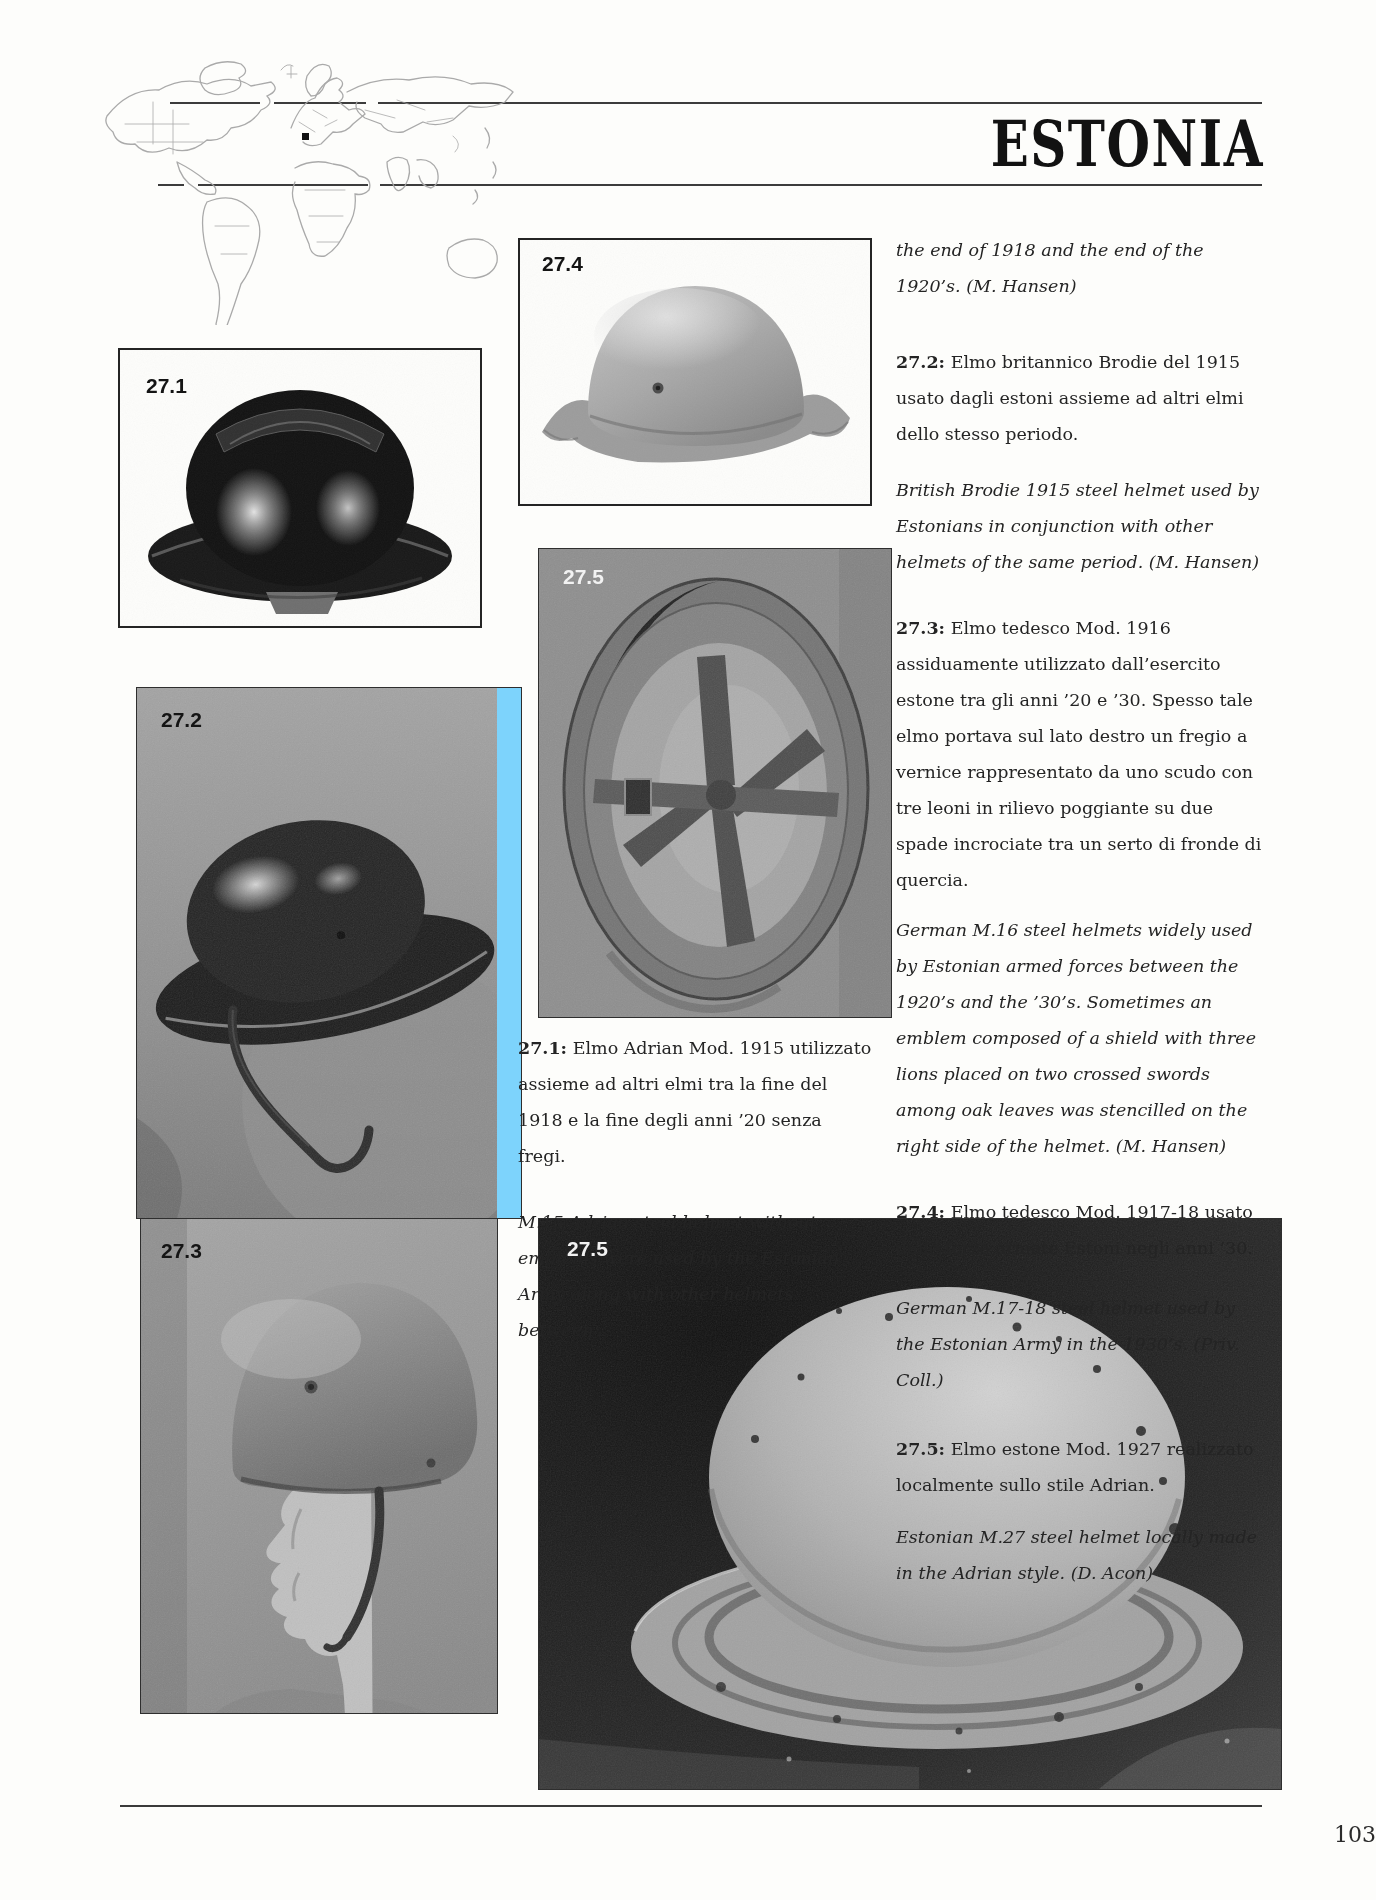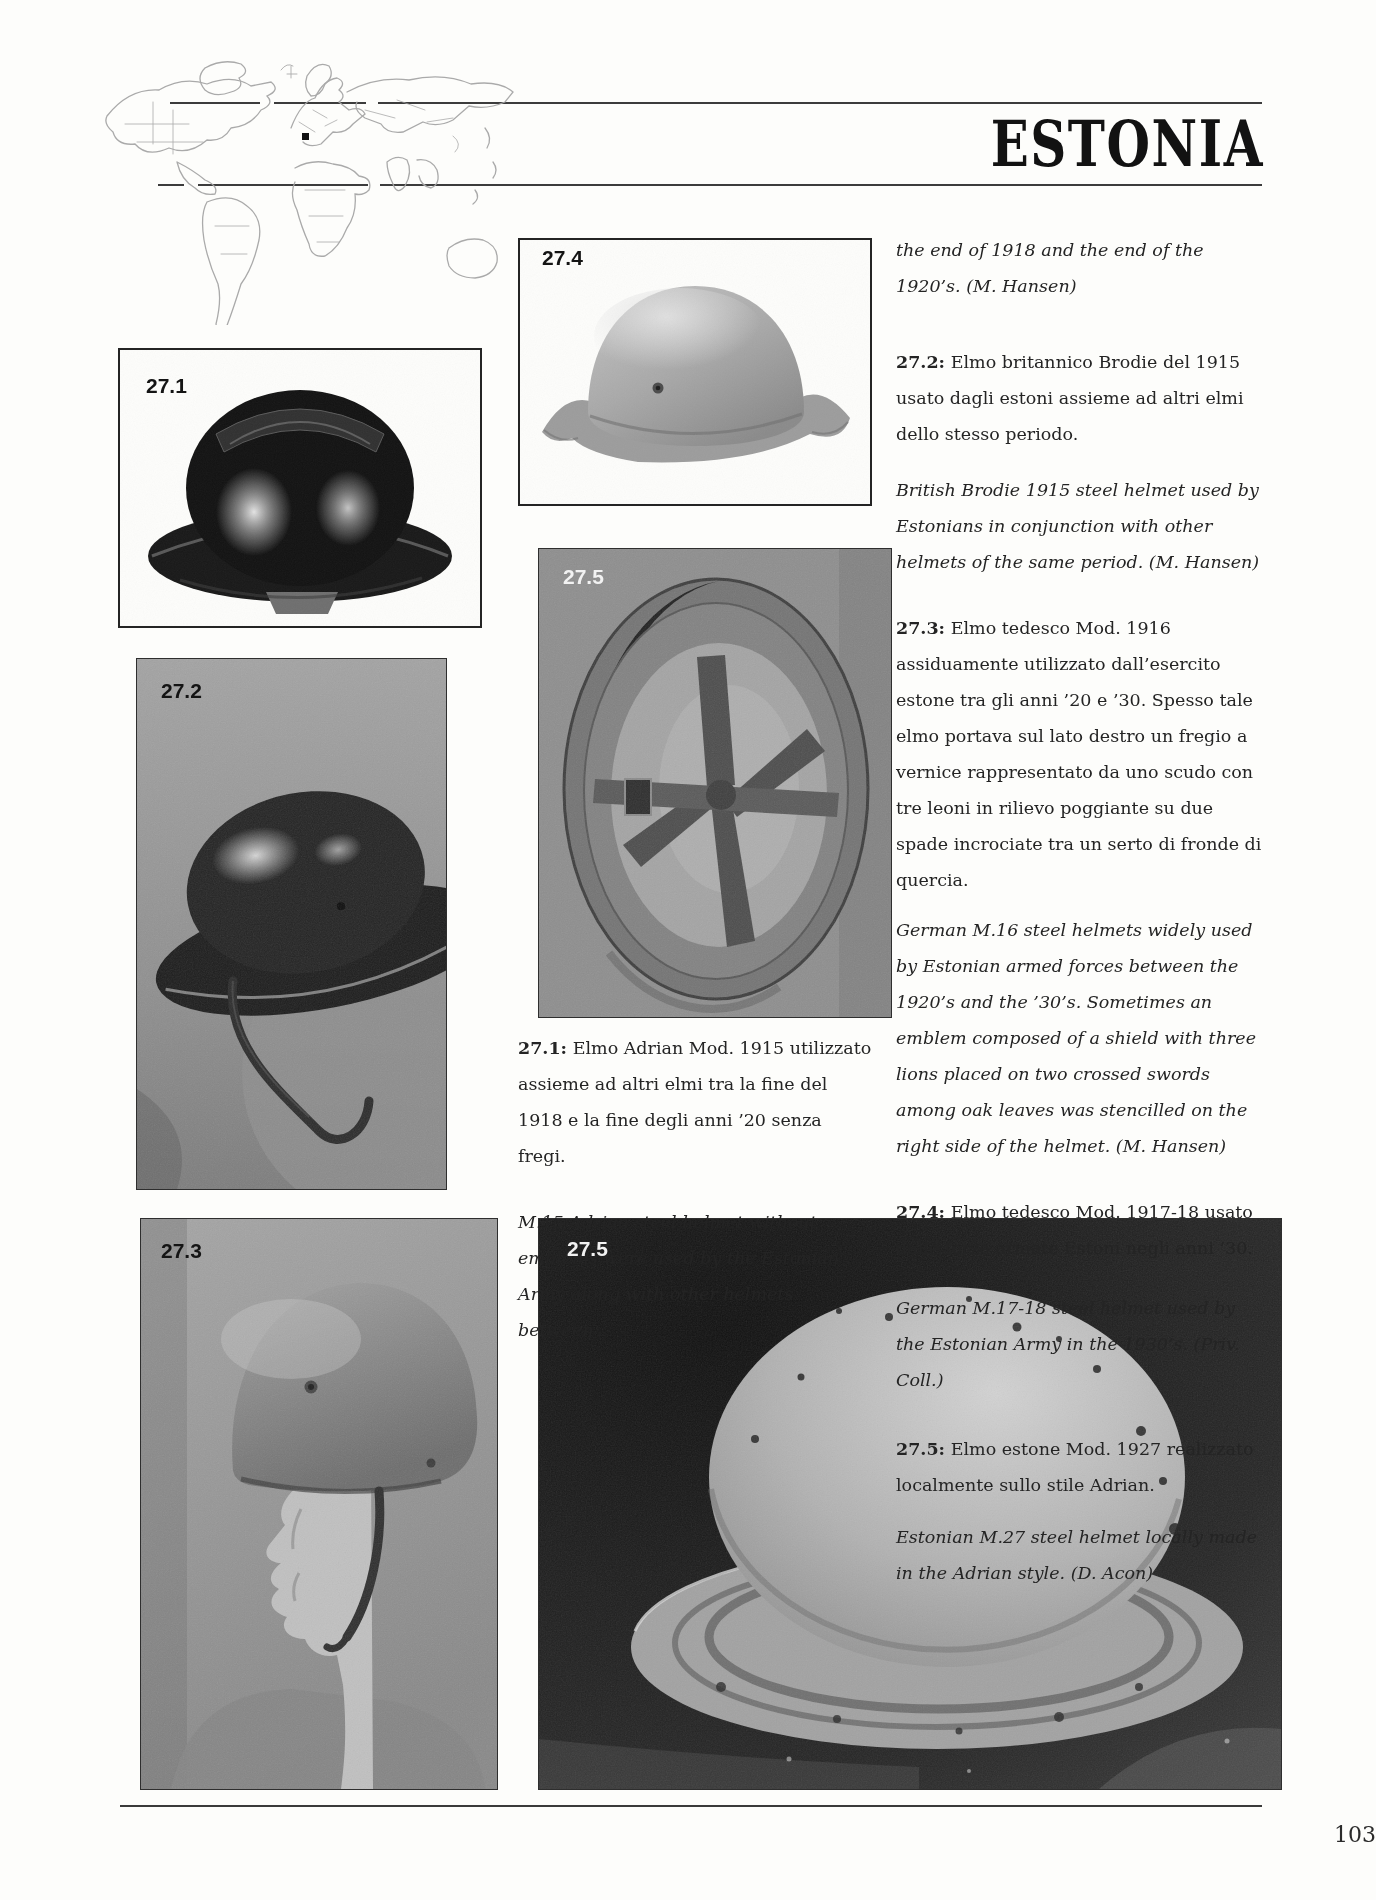--- a/index.html
+++ b/index.html
@@ -104,21 +104,21 @@
       <path d="M22,192 Q48,146 82,166 L268,166 Q298,138 330,178 Q322,204 290,194 Q228,226 118,222 Q68,214 52,198 Q34,206 22,192 Z" fill="#9c9c9c"></path>
       <path d="M68,172 C68,90 116,46 175,46 C236,46 284,92 284,172 C284,192 238,206 175,206 C112,206 68,192 68,172 Z" fill="url(#g44)"></path>
       <ellipse cx="160" cy="96" rx="86" ry="48" fill="url(#hl44)"></ellipse>
       <path d="M70,176 Q175,212 282,174" fill="none" stroke="#6f6f6f" stroke-width="3" opacity="0.6"></path>
       <circle cx="138" cy="148" r="5.5" fill="#4a4a4a"></circle>
         <circle cx="138" cy="148" r="2.3" fill="#1c1c1c"></circle>
       <path d="M24,190 Q40,204 58,198" fill="none" stroke="#787878" stroke-width="2" opacity="0.7"></path>
       <path d="M292,192 Q314,198 328,182" fill="none" stroke="#787878" stroke-width="2" opacity="0.7"></path>
       <rect width="350" height="264" filter="url(#gr44)" opacity="0.06"></rect>
     </svg>
-    <div class="fig-label lab-dark" style="left:22px;top:6px;">27.4</div>
+    <div class="fig-label lab-dark" style="left:22px;top:12px;">27.4</div>
   </div>
 
   <div class="figure fig-border-thick" style="left:118px;top:348px;width:364px;height:280px;">
     <svg width="360" height="276" viewBox="0 0 360 276">
       <defs>
         <radialGradient id="spec1" cx="0.5" cy="0.5" r="0.5">
           <stop offset="0" stop-color="#efefef" stop-opacity="0.95"></stop>
             <stop offset="0.6" stop-color="#bdbdbd" stop-opacity="0.45"></stop>
             <stop offset="1" stop-color="#bdbdbd" stop-opacity="0"></stop>
         </radialGradient>
@@ -135,21 +135,21 @@
       <path d="M110,94 Q180,50 250,94" fill="none" stroke="#7d7d7d" stroke-width="2" opacity="0.6"></path>
       <ellipse cx="134" cy="162" rx="38" ry="44" fill="url(#spec1)"></ellipse>
       <ellipse cx="228" cy="158" rx="32" ry="38" fill="url(#spec1)" opacity="0.85"></ellipse>
       <path d="M146,242 L218,242 L208,264 L156,264 Z" fill="#6e6e6e"></path>
       <path d="M60,230 Q180,266 302,228" fill="none" stroke="#3c3c3c" stroke-width="3" opacity="0.6"></path>
       <rect width="360" height="276" filter="url(#gr1)" opacity="0.06"></rect>
     </svg>
     <div class="fig-label lab-dark" style="left:26px;top:24px;">27.1</div>
   </div>
 
-  <div class="figure fig-border-thin" style="left:116px;top:658px;width:311px;height:532px;background:#0369a1;">
+  <div class="figure fig-border-thin" style="left:116px;top:687px;width:386px;height:532px;background:#7dd3fc;">
     <svg width="360" height="530" viewBox="0 0 360 530">
       <defs>
         <linearGradient id="bg2" x1="0" y1="0" x2="0" y2="1">
           <stop offset="0" stop-color="#a3a3a3"></stop>
             <stop offset="0.6" stop-color="#909090"></stop>
             <stop offset="1" stop-color="#7d7d7d"></stop>
         </linearGradient>
         <radialGradient id="spec2" cx="0.5" cy="0.5" r="0.5">
           <stop offset="0" stop-color="#e9e9e9" stop-opacity="0.9"></stop>
             <stop offset="1" stop-color="#e9e9e9" stop-opacity="0"></stop>
@@ -217,21 +217,21 @@
     <p class="mt40"><span class="num">27.2:</span> <span>Elmo britannico Brodie del 1915 usato dagli estoni assieme ad altri elmi dello stesso periodo.</span></p>
     <p class="it mt20"><span>British Brodie 1915 steel helmet used by Estonians in conjunction with other helmets of the same period. (M. Hansen)</span></p>
     <p class="mt30"><span class="num">27.3:</span> <span>Elmo tedesco Mod. 1916 assiduamente utilizzato dall’esercito estone tra gli anni ’20 e ’30. Spesso tale elmo portava sul lato destro un fregio a vernice rappresentato da uno scudo con tre leoni in rilievo poggiante su due spade incrociate tra un serto di fronde di quercia.</span></p>
     <p class="it mt14"><span>German M.16 steel helmets widely used by Estonian armed forces between the 1920’s and the ’30’s. Sometimes an emblem composed of a shield with three lions placed on two crossed swords among oak leaves was stencilled on the right side of the helmet. (M. Hansen)</span></p>
     <p class="mt30"><span class="num">27.4:</span> <span>Elmo tedesco Mod. 1917-18 usato dalle forze armate Estoni negli anni ’30.</span></p>
     <p class="it mt24"><span>German M.17-18 steel helmet used by the Estonian Army in the 1930’s. (Priv. Coll.)</span></p>
     <p class="mt33"><span class="num">27.5:</span> <span>Elmo estone Mod. 1927 realizzato localmente sullo stile Adrian.</span></p>
     <p class="it mt16"><span>Estonian M.27 steel helmet locally made in the Adrian style. (D. Acon)</span></p>
   </div>
 
-  <div class="figure fig-border-thin" style="left:120px;top:1218px;width:358px;height:572px;background:#be185d;">
+  <div class="figure fig-border-thin" style="left:120px;top:1218px;width:358px;height:496px;background:#be185d;">
     <svg width="356" height="570" viewBox="0 0 356 570">
       <defs>
         <linearGradient id="bg3" x1="0" y1="0" x2="0.3" y2="1">
           <stop offset="0" stop-color="#a5a5a5"></stop>
             <stop offset="1" stop-color="#898989"></stop>
         </linearGradient>
         <linearGradient id="helm3" x1="0" y1="0" x2="0.4" y2="1">
           <stop offset="0" stop-color="#a2a2a2"></stop>
             <stop offset="1" stop-color="#6d6d6d"></stop>
         </linearGradient>

